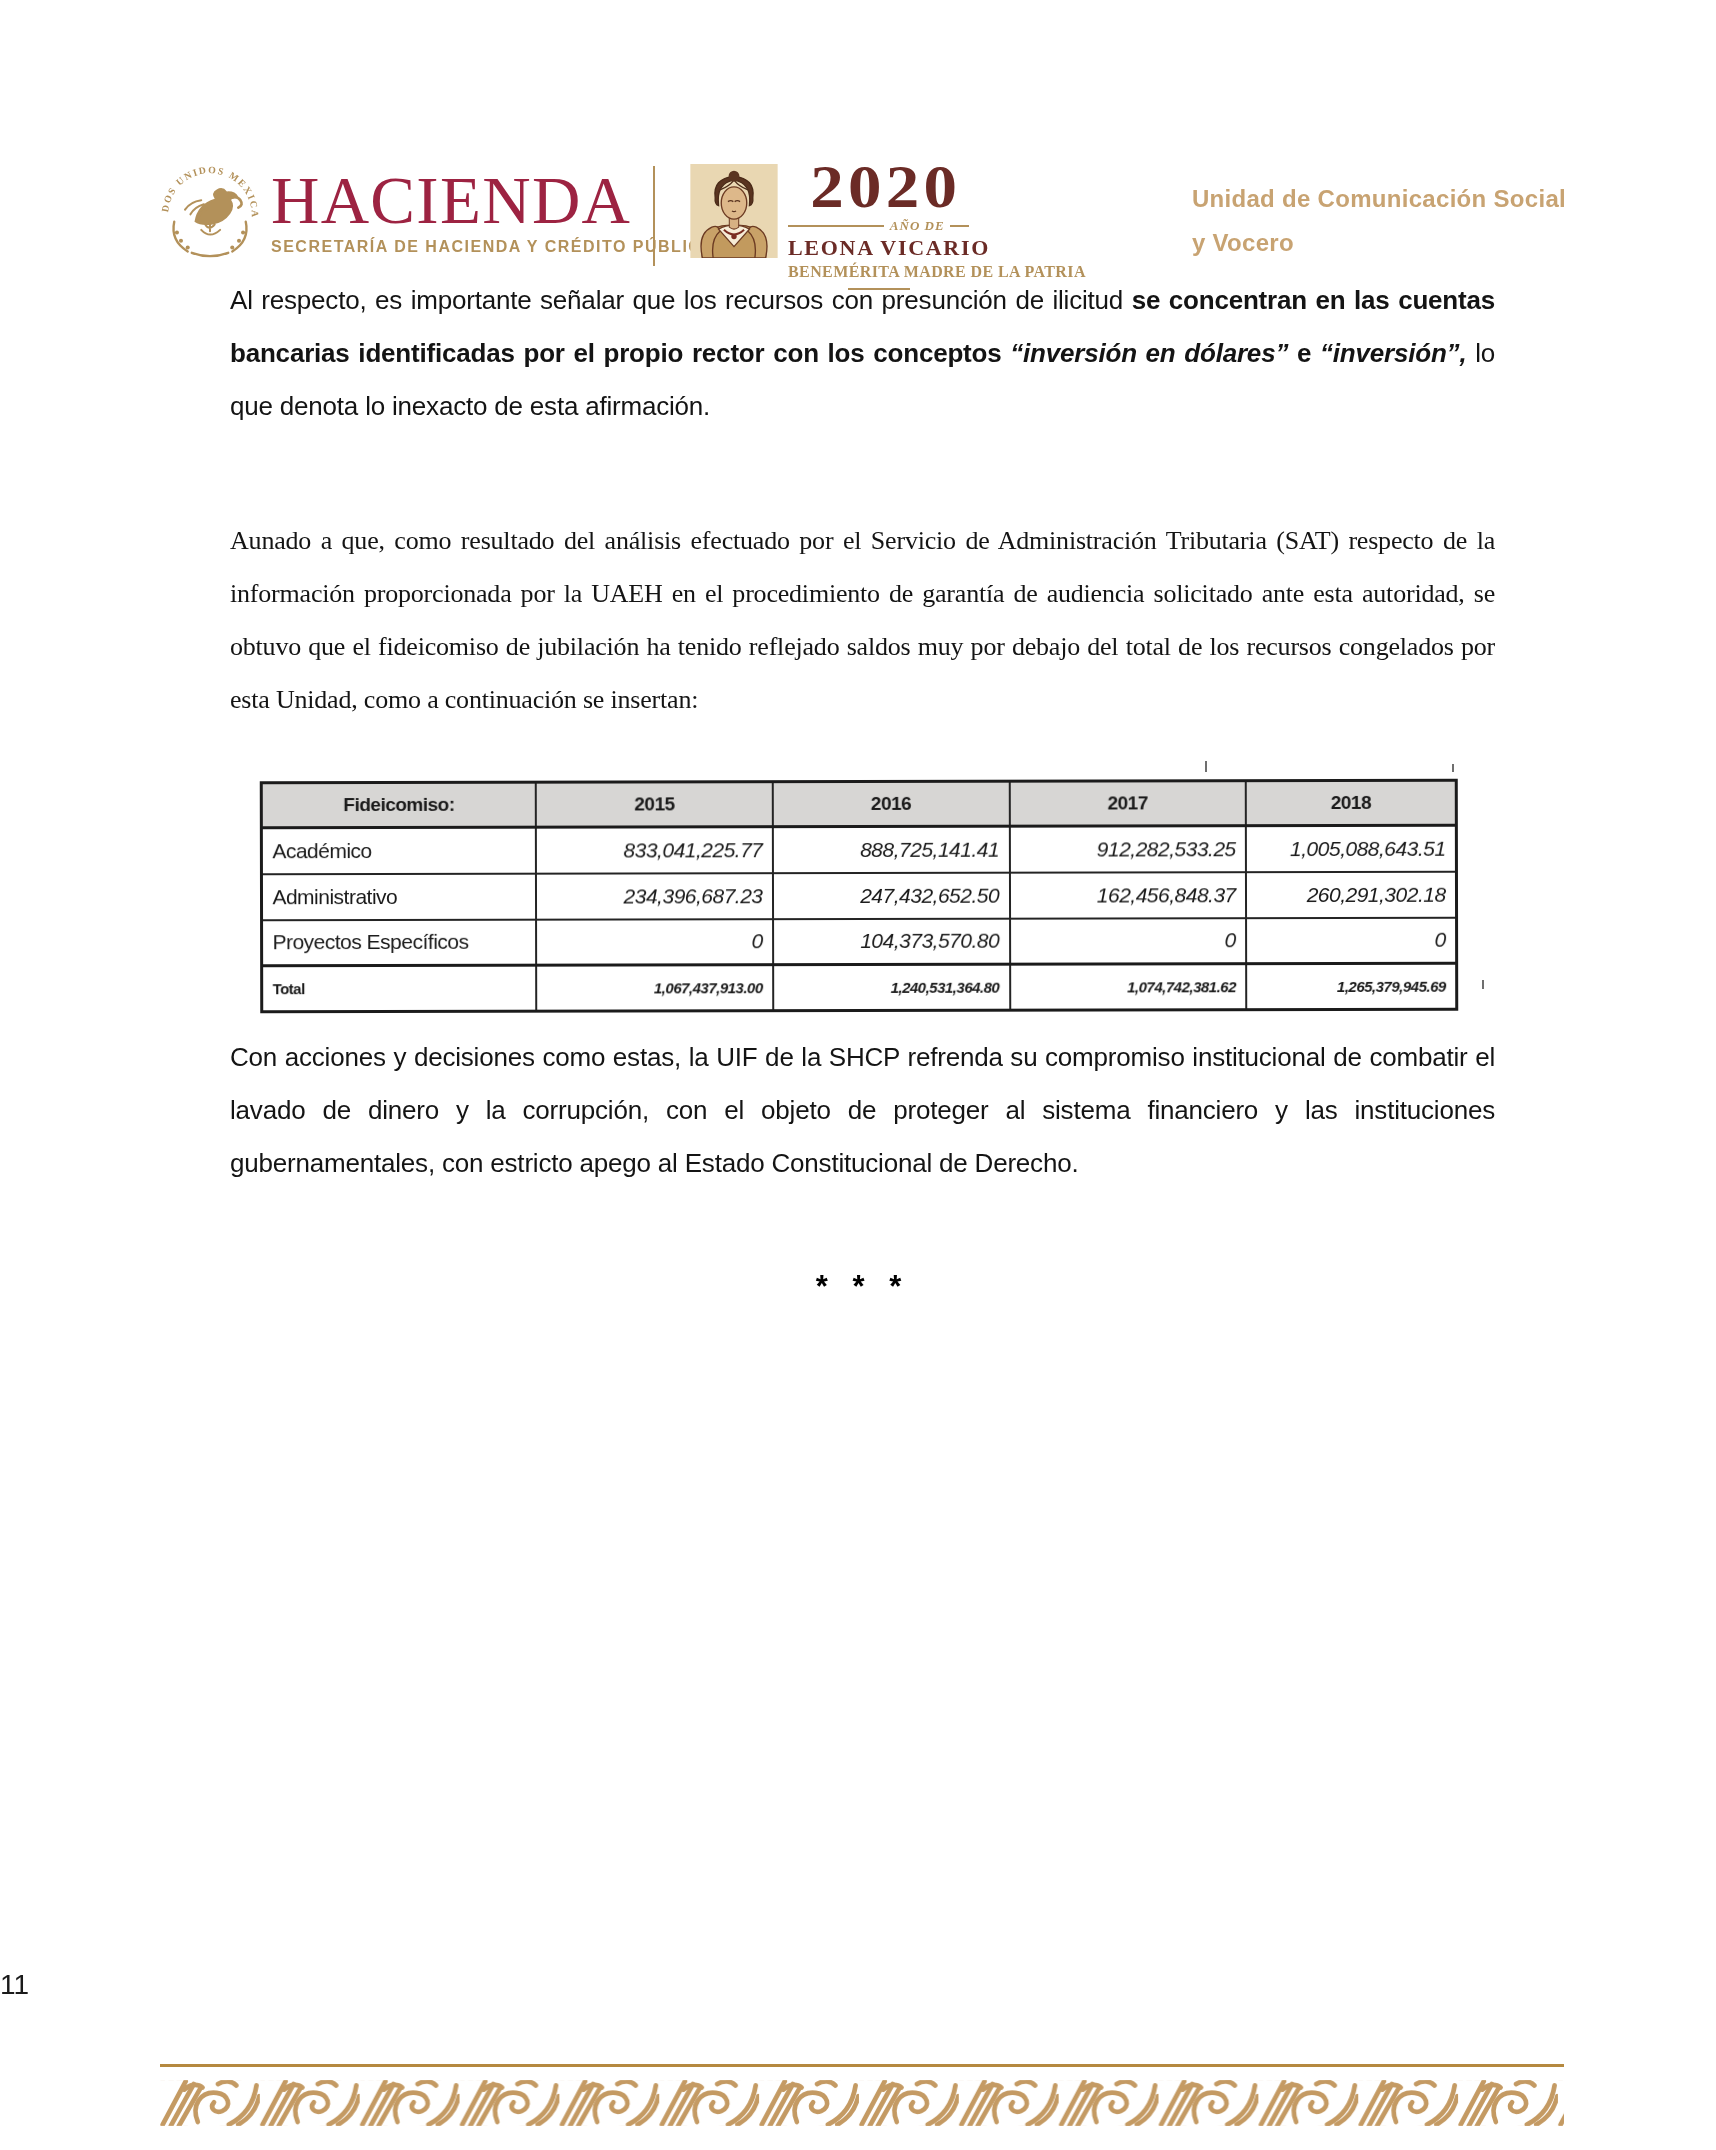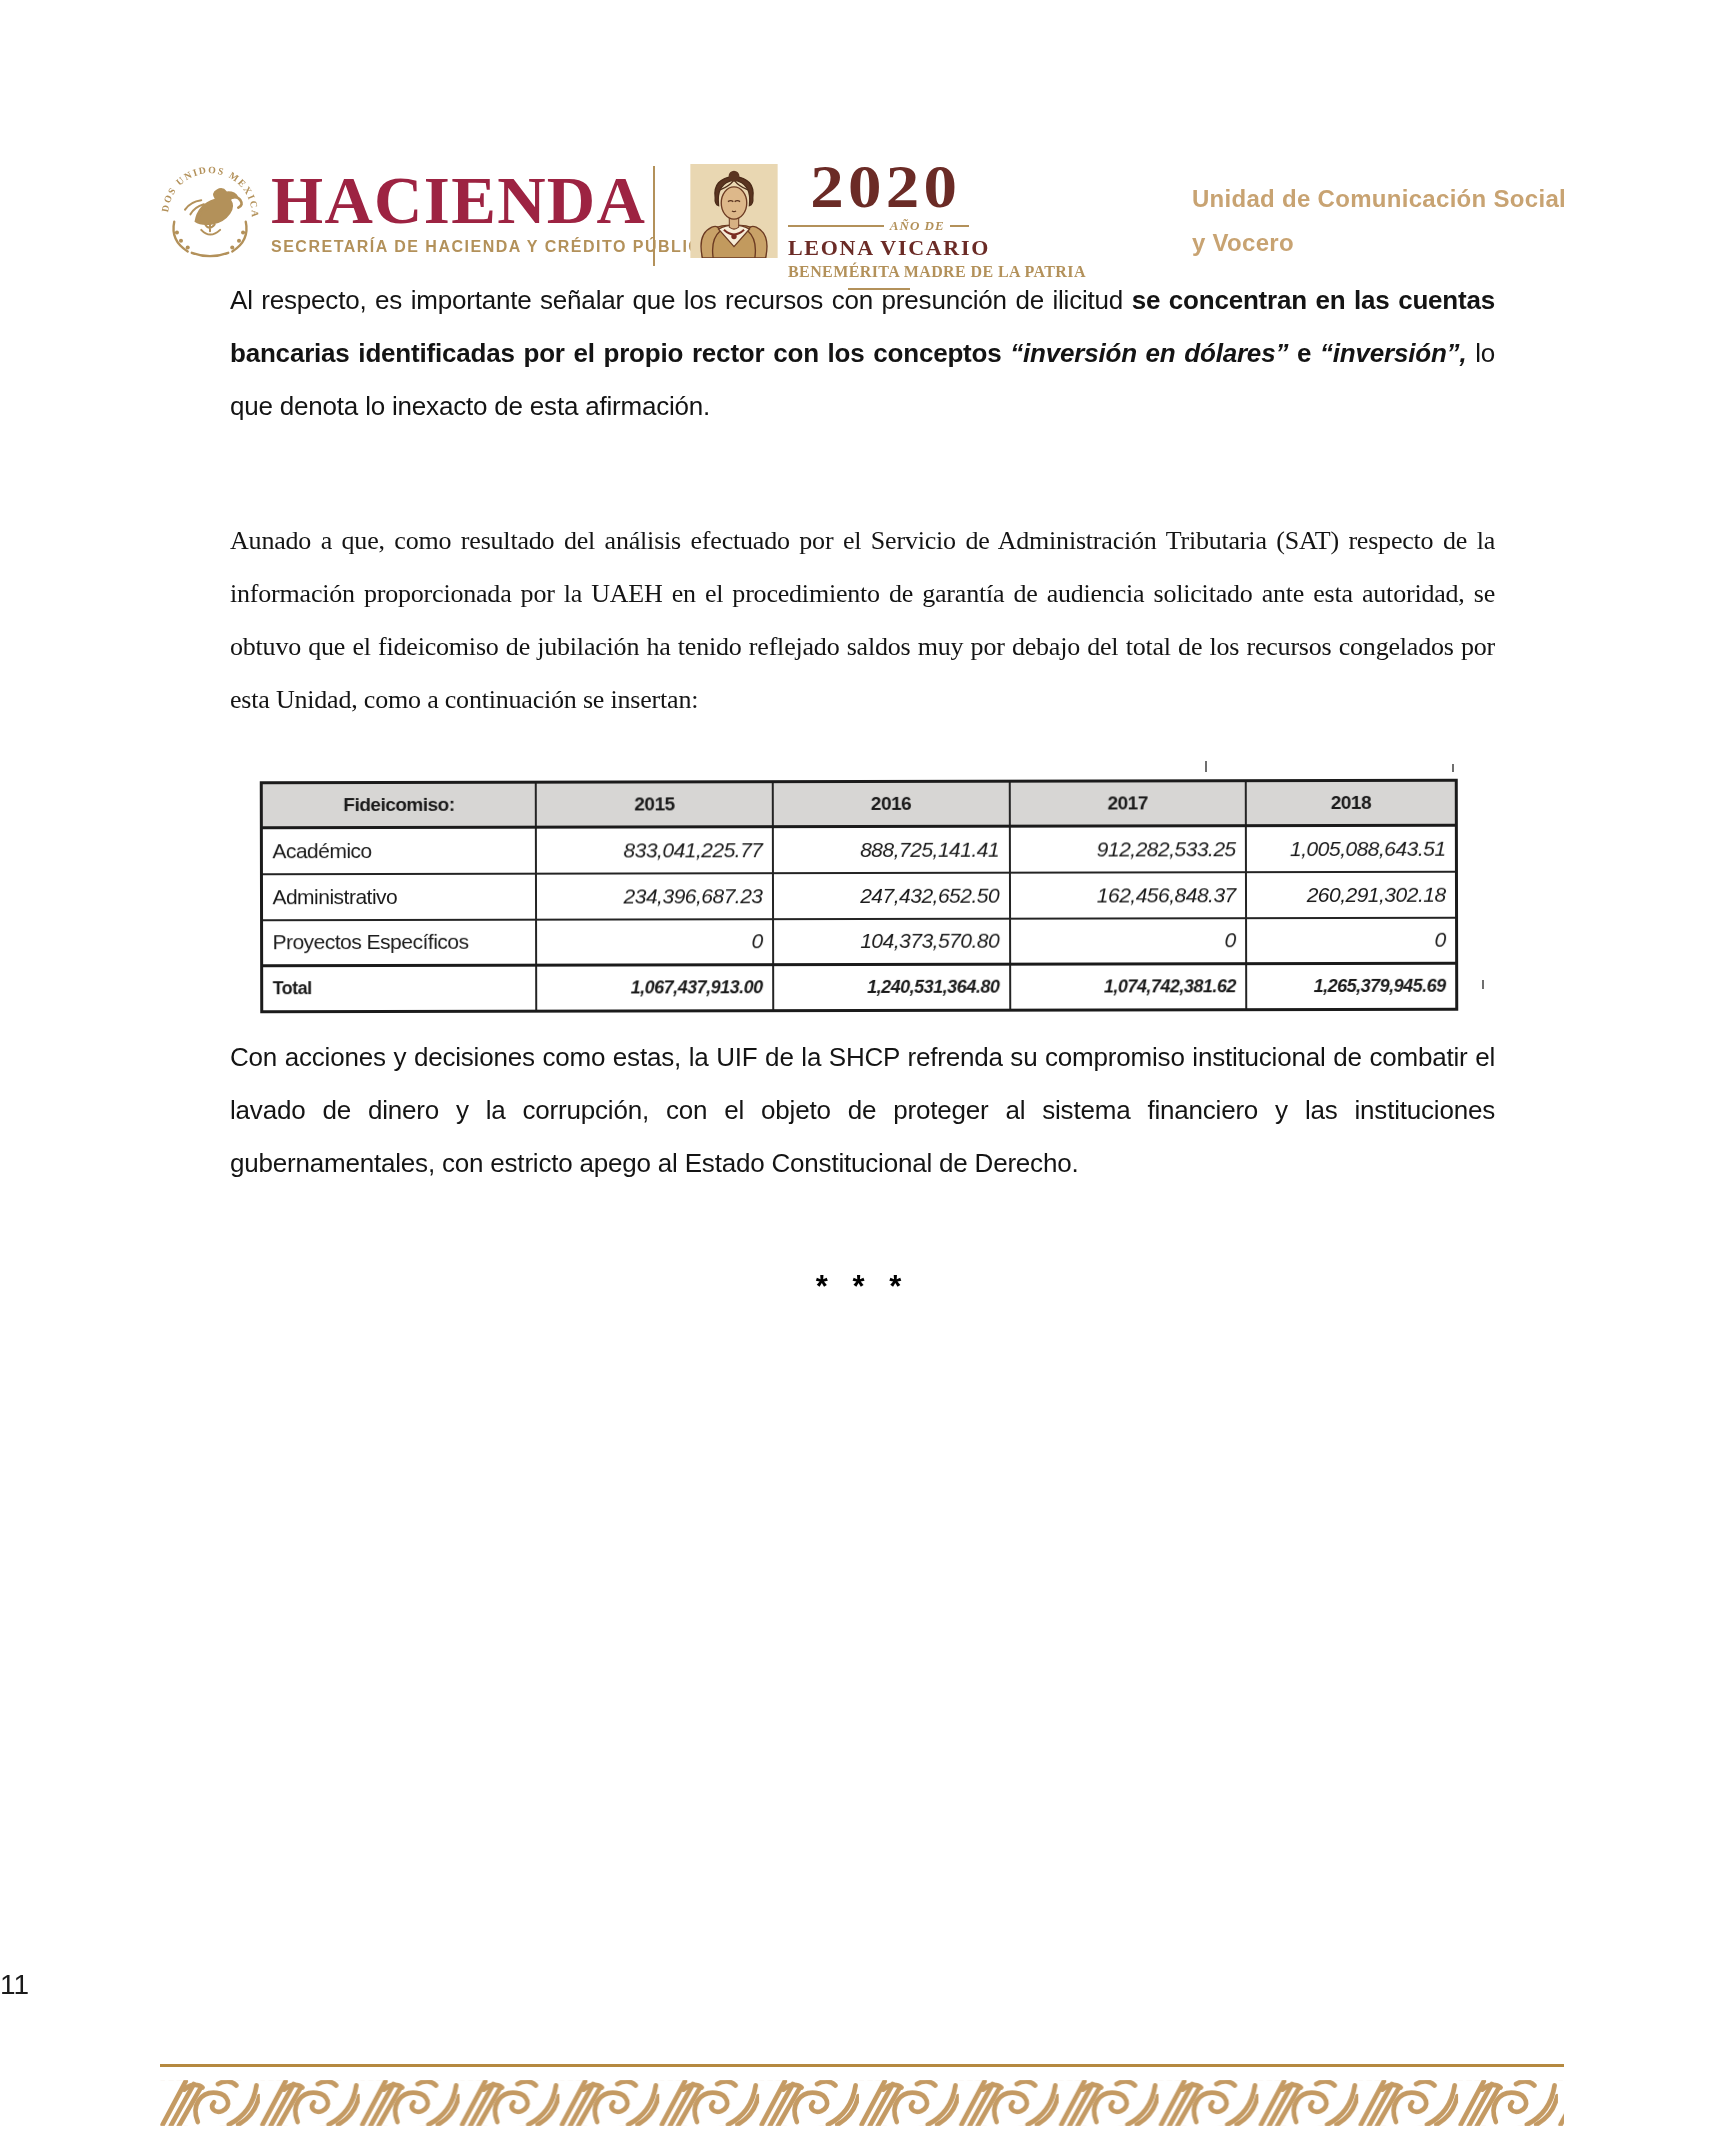--- a/index.html
+++ b/index.html
@@ -11,21 +11,21 @@
     overflow:hidden;
     font-family:"Liberation Sans", sans-serif;
     color:#111;
   }
 
   
   .seal { position:absolute; left:154px; top:157px; }
   .hac-block { position:absolute; left:271px; top:167px; width:405px; }
   .hac-title {
     font-family:"Liberation Serif", serif;
-    font-weight:700; font-size:67px; line-height:67px;
+    font-weight:400; font-size:67px; line-height:67px;
     letter-spacing:1.3px; color:#9d2342;
   }
   .hac-sub {
     margin-top:4px;
     font-weight:700; font-size:16px; letter-spacing:1.5px;
     color:#b3915a; white-space:nowrap;
   }
   .header-vline {
     position:absolute; left:653px; top:166px;
     width:2px; height:100px; background:#b3915a;
@@ -92,21 +92,21 @@
   table.fdt th, table.fdt td {
     border:2px solid #262626; height:46px; padding:1.3px 9.4px;
     font-weight:400; white-space:nowrap; overflow:hidden;
   }
   table.fdt thead th {
     height:45px; background:#d5d4d2; font-weight:700; text-align:center;
     border-bottom:3.4px solid #1d1d1d; font-size:19px;
   }
   table.fdt td.lbl { text-align:left; }
   table.fdt td.num { text-align:right;font-style:italic; }
-  table.fdt tr.total td { font-weight:700; border-top:3.4px solid #1d1d1d; font-size:18px; }
+  table.fdt tr.total td { font-weight:700; border-top:3.4px solid #1d1d1d; font-size:15px; }
   .speck { position:absolute; background:#6f6f6f; }
 
   
   .stars {
     position:absolute; left:230px; width:1265px; top:1269px;
     text-align:center; font-weight:700; font-size:31px; letter-spacing:8px;
     color:#000;
   }
   .pagenum {
     position:absolute; left:0; width:1717px; top:1969px;

